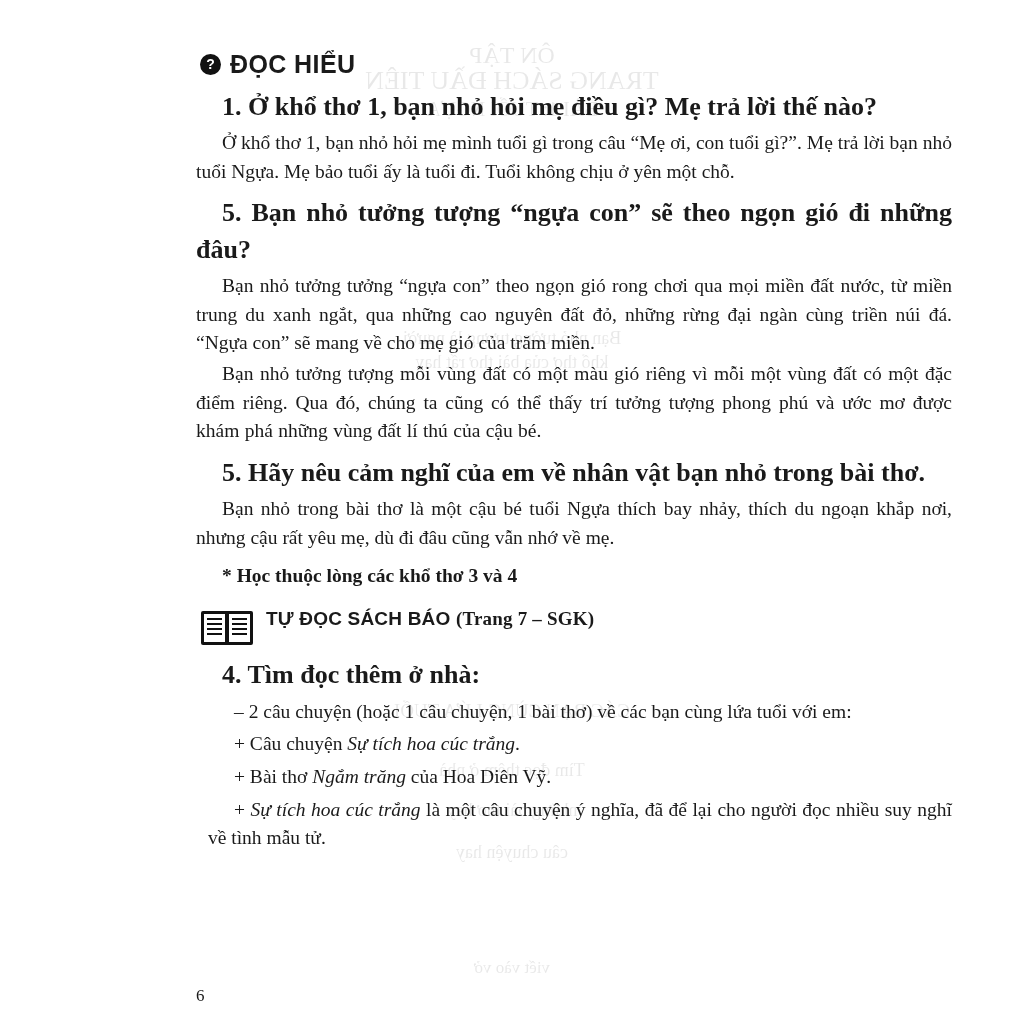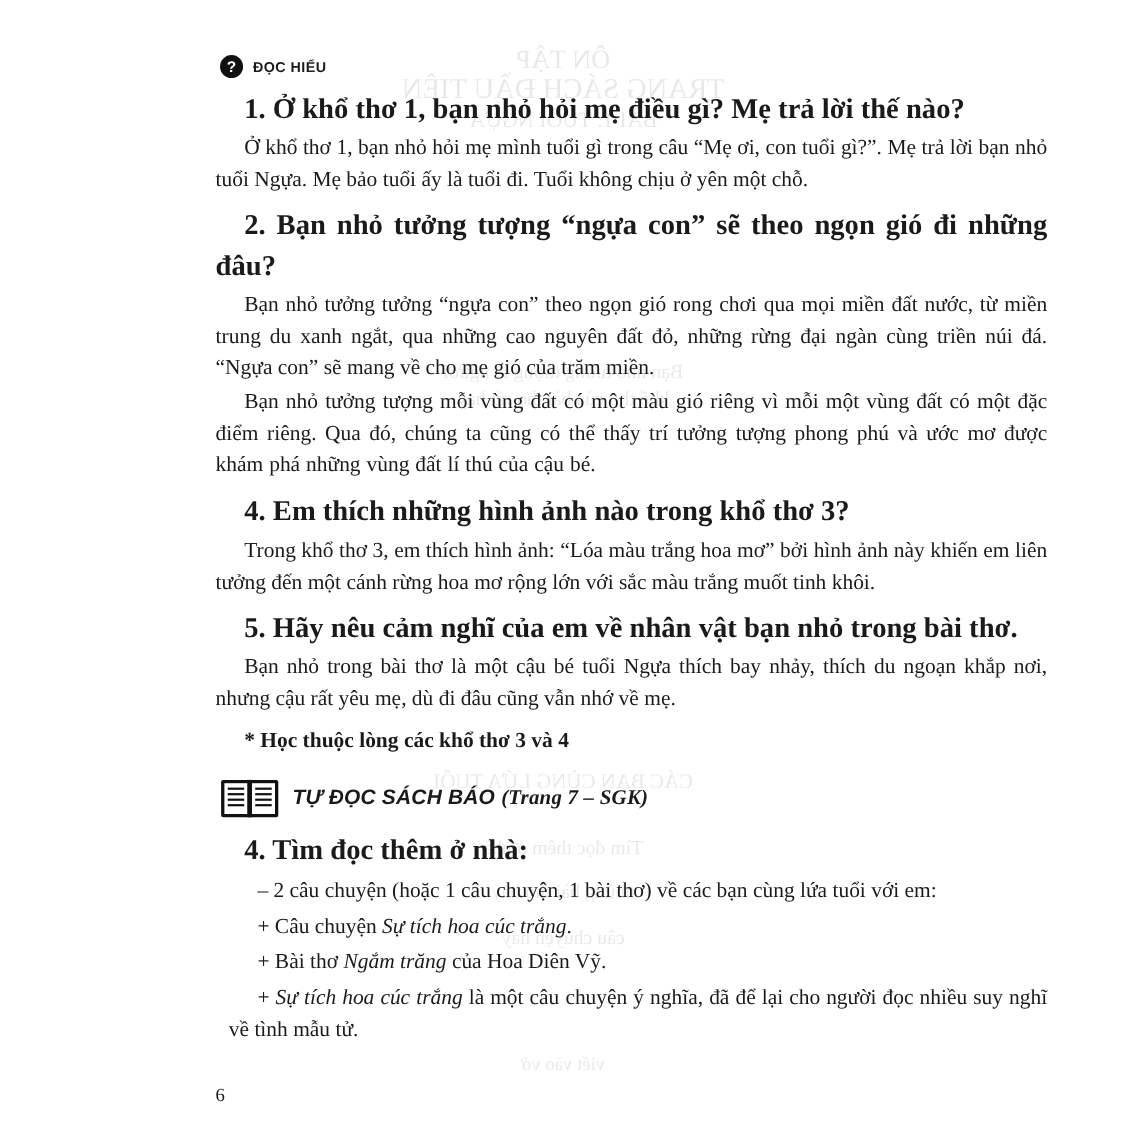--- a/index.html
+++ b/index.html
@@ -60,21 +60,21 @@
     font-family: "Liberation Sans", sans-serif;
     font-weight: bold;
     font-size: 14px;
     line-height: 21px;
     text-align: center;
     flex: 0 0 auto;
   }
   .section-title {
     font-family: "Liberation Sans", sans-serif;
     font-weight: bold;
-    font-size: 13px;
+    font-size: 25px;
     letter-spacing: 0.4px;
   }
 
   .q {
     font-weight: bold;
     font-size: 26px;
     line-height: 1.42;
     text-indent: 26px;
     margin: 9px 0 3px 0;
     text-align: justify;
@@ -93,24 +93,22 @@
     font-weight: bold;
     font-size: 19.5px;
     line-height: 1.42;
     text-indent: 26px;
     margin: 10px 0 4px 0;
   }
 
   
   .subsection {
     display: flex;
-    align-items: center;
     gap: 12px;
     margin: 18px 0 8px 4px;
-    font-style: italic;
   }
   .book-icon {
     flex: 0 0 auto;
     width: 54px;
     height: 40px;
   }
   .subsection-title {
     font-family: "Liberation Sans", sans-serif;
     font-weight: bold;
     font-size: 19px;
@@ -162,32 +160,28 @@
     <div class="circle-q">?</div>
     <div class="section-title">ĐỌC HIỂU</div>
   </div>
 
   <div>
     <p class="q">1. Ở khổ thơ 1, bạn nhỏ hỏi mẹ điều gì? Mẹ trả lời thế nào?</p>
     <p class="a">Ở khổ thơ 1, bạn nhỏ hỏi mẹ mình tuổi gì trong câu “Mẹ ơi, con tuổi gì?”. Mẹ trả lời bạn nhỏ tuổi Ngựa. Mẹ bảo tuổi ấy là tuổi đi. Tuổi không chịu ở yên một chỗ.</p>
   </div>
 
   <div>
-    <p class="q">2. Bạn nhỏ tưởng tượng “ngựa con” sẽ theo ngọn gió đi những đâu?</p>
+    <p class="q">5. Bạn nhỏ tưởng tượng “ngựa con” sẽ theo ngọn gió đi những đâu?</p>
     <p class="a">Bạn nhỏ tưởng tưởng “ngựa con” theo ngọn gió rong chơi qua mọi miền đất nước, từ miền trung du xanh ngắt, qua những cao nguyên đất đỏ, những rừng đại ngàn cùng triền núi đá. “Ngựa con” sẽ mang về cho mẹ gió của trăm miền.</p>
   </div>
 
   <div>
     <p class="a just-wide">Bạn nhỏ tưởng tượng mỗi vùng đất có một màu gió riêng vì mỗi một vùng đất có một đặc điểm riêng. Qua đó, chúng ta cũng có thể thấy trí tưởng tượng phong phú và ước mơ được khám phá những vùng đất lí thú của cậu bé.</p>
   </div>
 
-  <div>
-    <p class="q">4. Em thích những hình ảnh nào trong khổ thơ 3?</p>
-    <p class="a">Trong khổ thơ 3, em thích hình ảnh: “Lóa màu trắng hoa mơ” bởi hình ảnh này khiến em liên tưởng đến một cánh rừng hoa mơ rộng lớn với sắc màu trắng muốt tinh khôi.</p>
-  </div>
 
   <div>
     <p class="q">5. Hãy nêu cảm nghĩ của em về nhân vật bạn nhỏ trong bài thơ.</p>
     <p class="a">Bạn nhỏ trong bài thơ là một cậu bé tuổi Ngựa thích bay nhảy, thích du ngoạn khắp nơi, nhưng cậu rất yêu mẹ, dù đi đâu cũng vẫn nhớ về mẹ.</p>
   </div>
 
   <p class="note">* Học thuộc lòng các khổ thơ 3 và 4</p>
 
   <div class="subsection">
     <span class="book-icon">

